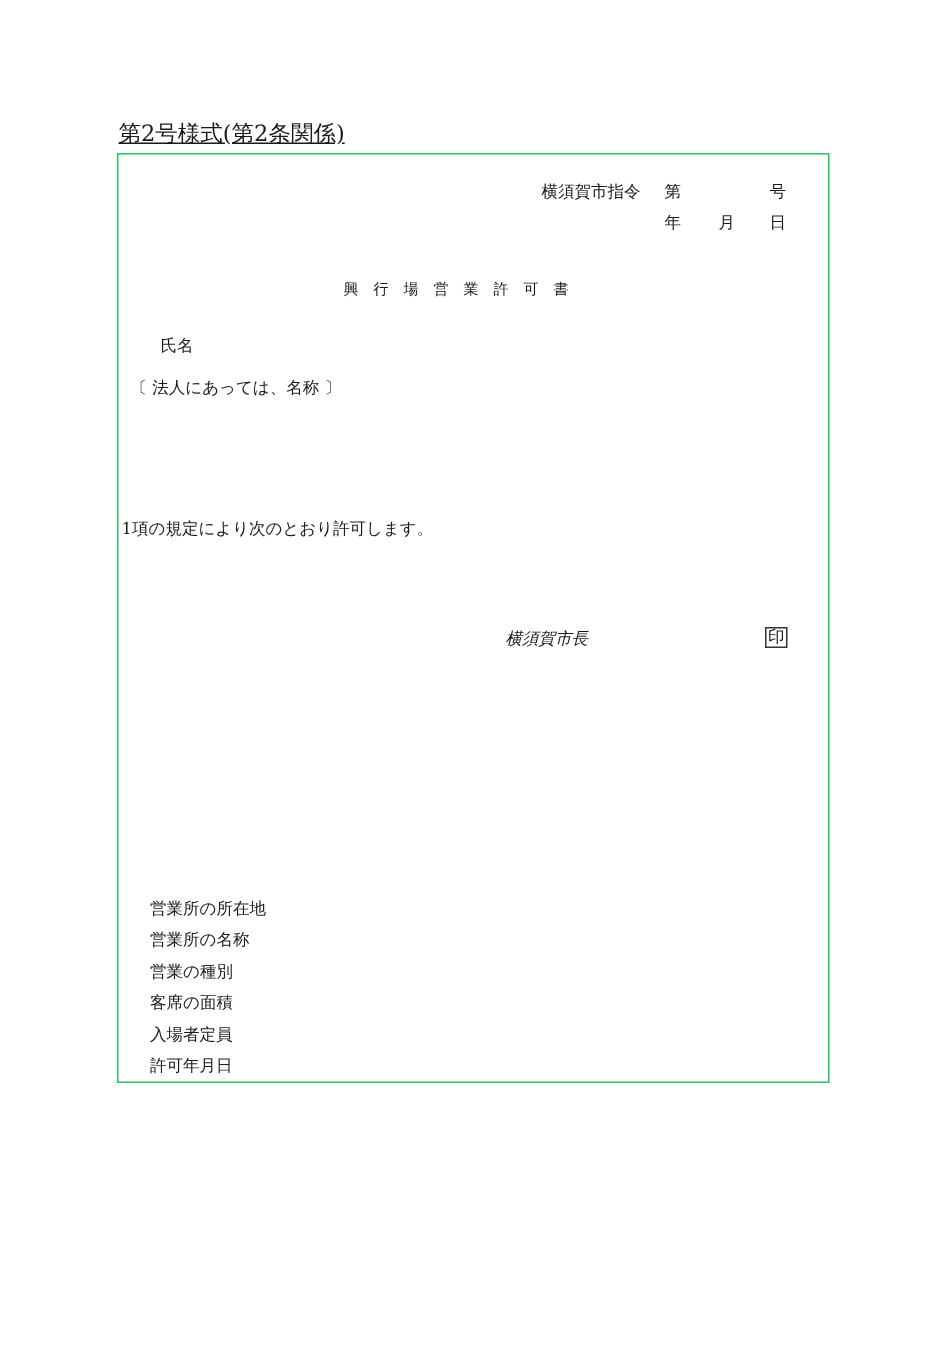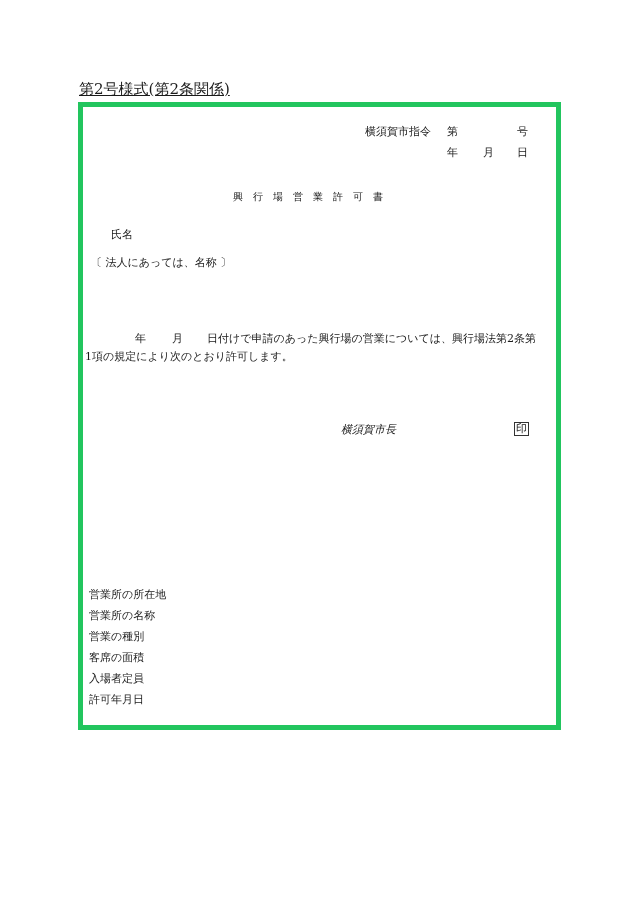--- a/index.html
+++ b/index.html
@@ -23,21 +23,21 @@
       font-size: 15px;
       letter-spacing: 0px;
       text-decoration: underline;
     }
     .frame {
       position: absolute;
       left: 78px;
       top: 102px;
       width: 473px;
       height: 618px;
-      border: 5px solid #22c55e;
+      border: 1px solid #22c55e;
       box-sizing: content-box;
     }
     .abs { position: absolute; white-space: nowrap; }
 
     .issuer { left: 282px; top: 17px; }
     .dai { left: 364px; top: 17px; }
     .go { left: 434px; top: 17px; }
     .nen1 { left: 364px; top: 38px; }
     .tsuki1 { left: 400px; top: 38px; }
     .hi1 { left: 434px; top: 38px; }
@@ -63,21 +63,21 @@
       font-size: 11px;
       line-height: 12px;
       border: 1px solid #333;
       padding: 0 1px;
     }
 
     .detail-list {
       position: absolute;
       left: 6px;
       top: 481px;
-      margin: 0;
+      margin: 15px;
       padding: 0;
       list-style: none;
     }
     .detail-list li {
       height: 21px;
       line-height: 14px;
       font-size: 11px;
     }
   </style>
 </head>
@@ -92,23 +92,20 @@
   <span class="abs go">号</span>
   <span class="abs nen1">年</span>
   <span class="abs tsuki1">月</span>
   <span class="abs hi1">日</span>
 
   <span class="abs title">興行場営業許可書</span>
 
   <span class="abs name-label">氏名</span>
   <span class="abs corp-note">〔 法人にあっては、名称 〕</span>
 
-  <div class="abs body-line1">
-    <span>年</span><span class="gap" style="width:26px"></span><span>月</span><span class="gap" style="width:24px"></span><span>日付けで申請のあった興行場の営業については、興行場法第2条第</span>
-  </div>
   <div class="abs body-line2">1項の規定により次のとおり許可します。</div>
 
   <span class="abs mayor">横須賀市長</span>
   <span class="abs seal">印</span>
 
   <ul class="detail-list">
     <li>営業所の所在地</li>
     <li>営業所の名称</li>
     <li>営業の種別</li>
     <li>客席の面積</li>

